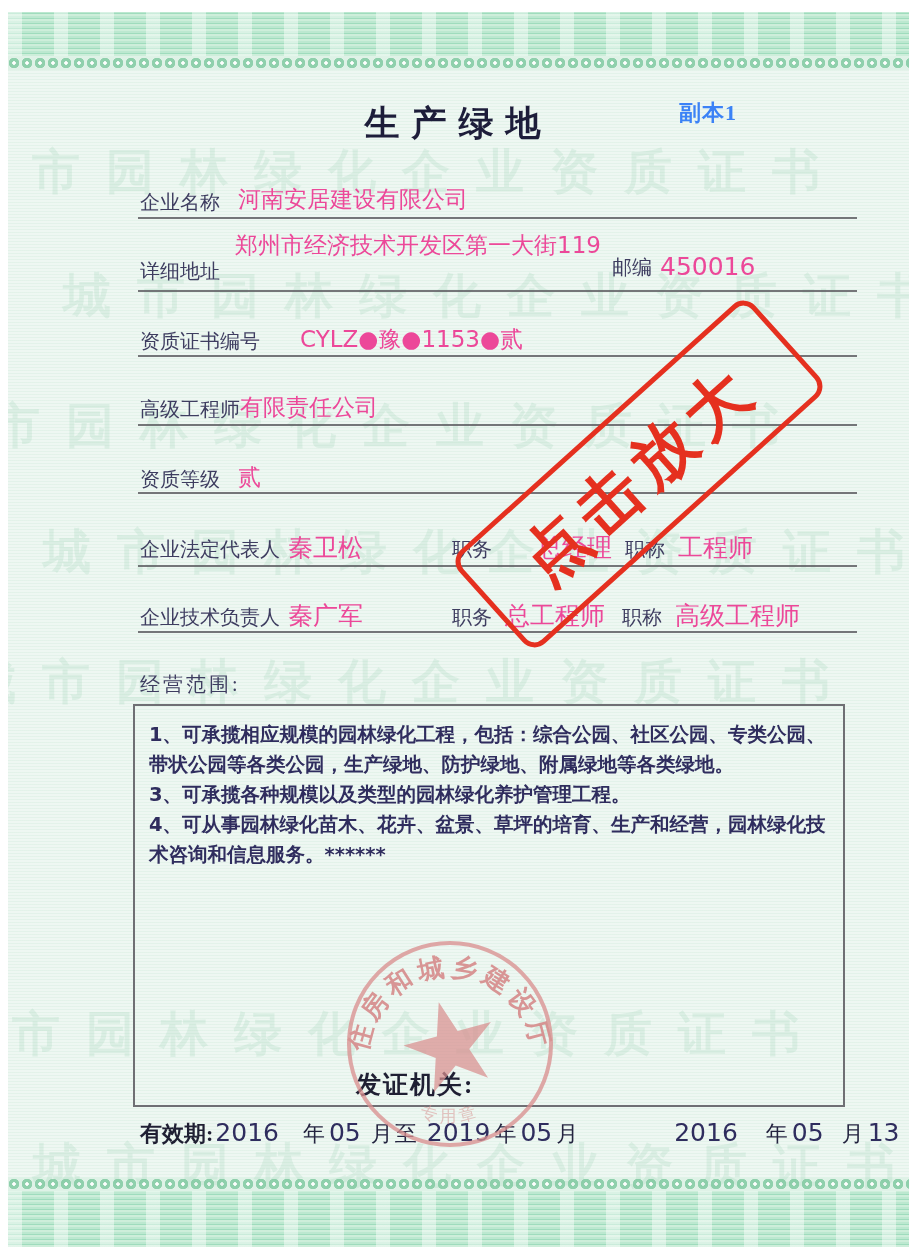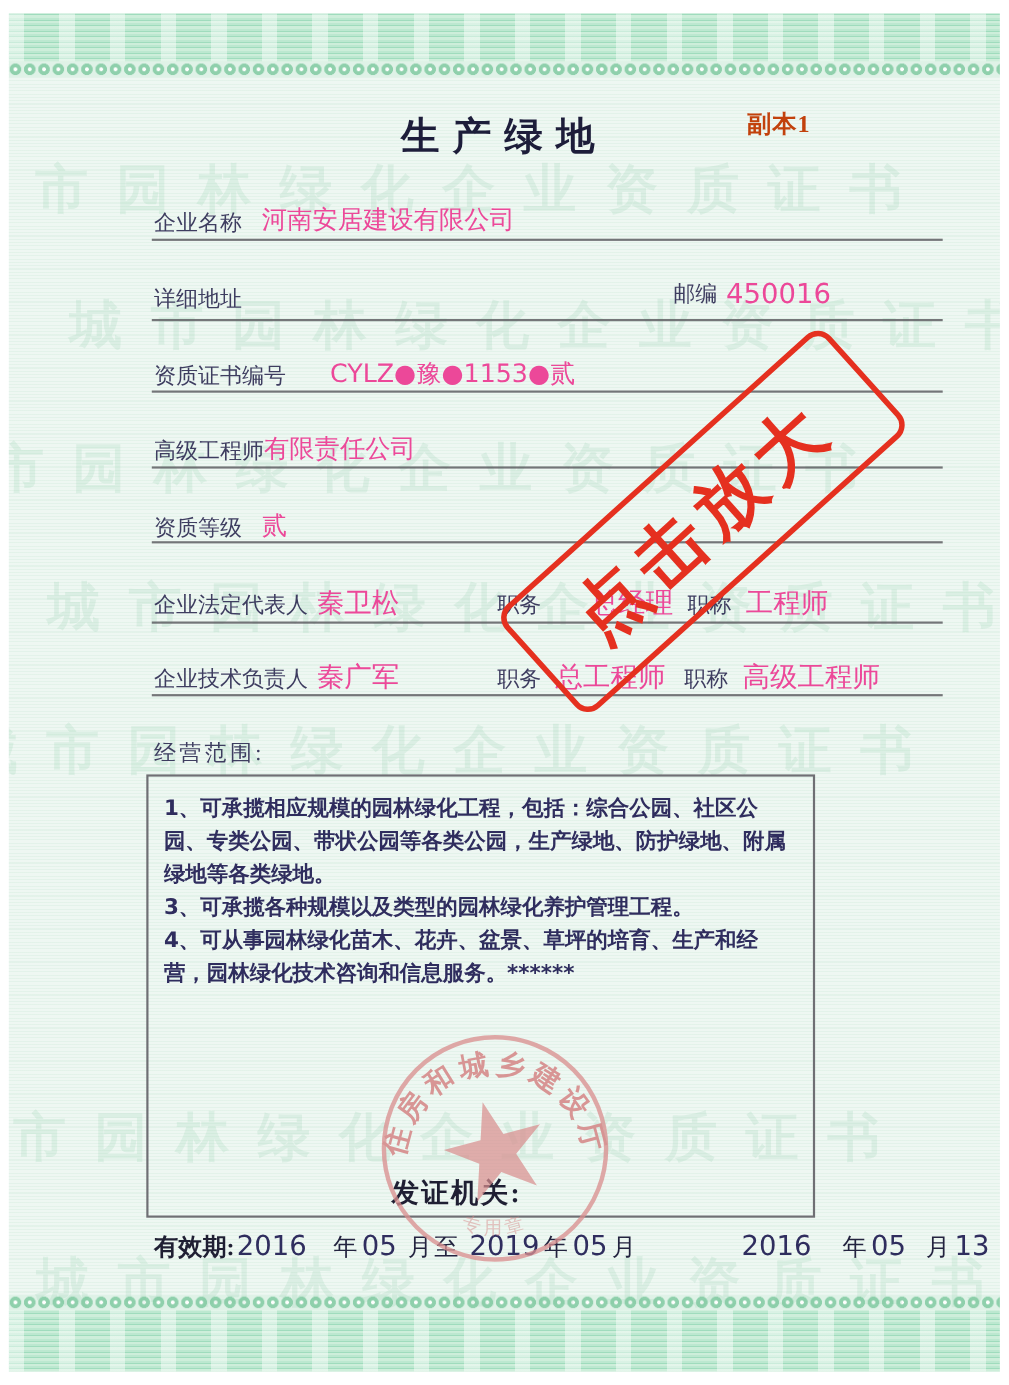--- a/index.html
+++ b/index.html
@@ -20,25 +20,25 @@
         background-image:radial-gradient(circle at 6px 7px, #ffffff 1.5px, #8fd0ac 2px 5px, rgba(0,0,0,0) 5.5px);
         background-size:13px 14px;}
   .flowers-top{top:44px;}
   .flowers-bottom{bottom:56px;}
   
   .wm{position:absolute;white-space:nowrap;color:#7fc49e;opacity:0.16;font-size:48px;
       letter-spacing:26px;font-weight:bold;font-family:"Liberation Serif",serif;}
   
   .abs{position:absolute;white-space:nowrap;}
   .title{font-size:35px;font-weight:bold;color:#1d1d3a;letter-spacing:12px;}
-  .copyno{font-size:22px;font-weight:bold;color:#c2410c;letter-spacing:1px;}
+  .copyno{font-size:22px;font-weight:bold;color:#3b82f6;letter-spacing:1px;}
   .label{font-size:20px;color:#3e3d60;font-family:"Liberation Serif",serif;}
   .value{font-size:23px;font-weight:normal;color:#ec4899;font-family:"DejaVu Sans",sans-serif;}
   .rule{position:absolute;height:2px;background:#5f5f64;opacity:.85;}
-  .scope-box{position:absolute;left:133px;top:704px;width:608px;height:403px;
+  .scope-box{position:absolute;left:133px;top:704px;width:712px;height:403px;
              border:2px solid #6f6f74;box-sizing:border-box;padding:14px 12px 0 14px;background:transparent;}
   .scope-line{font-size:19.5px;font-weight:bold;color:#2f2d5e;line-height:30px;
               font-family:"DejaVu Sans",sans-serif;white-space:normal;}
   .issuer{font-size:25px;font-weight:bold;color:#1f1f33;letter-spacing:2px;}
   .validity{display:flex;align-items:baseline;font-size:22px;color:#23233f;}
   .validity .vl{font-weight:bold;font-size:22px;color:#1f1f33;}
   .validity .num{font-size:25px;color:#2f2d5e;font-family:"DejaVu Sans",sans-serif;margin:0 2px;}
   .validity .un{font-size:22px;color:#23233f;margin:0 2px;}
   
   .zoom-stamp{position:absolute;left:440px;top:411px;width:388px;height:116px;
@@ -68,20 +68,21 @@
     <div class="wm" style="left:25px;top:1122px;">城市园林绿化企业资质证书</div>
   </div>
 
   <div class="abs title z2" style="left:50%;top:100px;transform:translateX(-50%);">生产绿地</div>
   <div class="abs copyno z2" style="left:679px;top:98px;">副本1</div>
 
   <div class="abs label z2" style="left:140px;top:189px;">企业名称</div>
   <div class="abs value z2" style="left:238px;top:184px;">河南安居建设有限公司</div>
   <div class="rule z1" style="left:138px;top:217px;width:719px;"></div>
 
+  <div class="abs value z2" style="left:235px;top:230px;">郑州市经济技术开发区第一大街119</div>
   <div class="abs label z2" style="left:140px;top:258px;">详细地址</div>
   <div class="abs label z2" style="left:612px;top:254px;">邮编</div>
   <div class="abs value z2" style="left:660px;top:252px;font-size:25px;">450016</div>
   <div class="rule z1" style="left:138px;top:290px;width:719px;"></div>
 
   <div class="abs label z2" style="left:140px;top:328px;text-align:center;">资质证书编号</div>
   <div class="abs value z2" style="left:300px;top:324px;">CYLZ●豫●1153●贰</div>
   <div class="rule z1" style="left:138px;top:355px;width:719px;"></div>
 
   <div class="abs label z2" style="left:140px;top:396px;">高级工程师</div>

